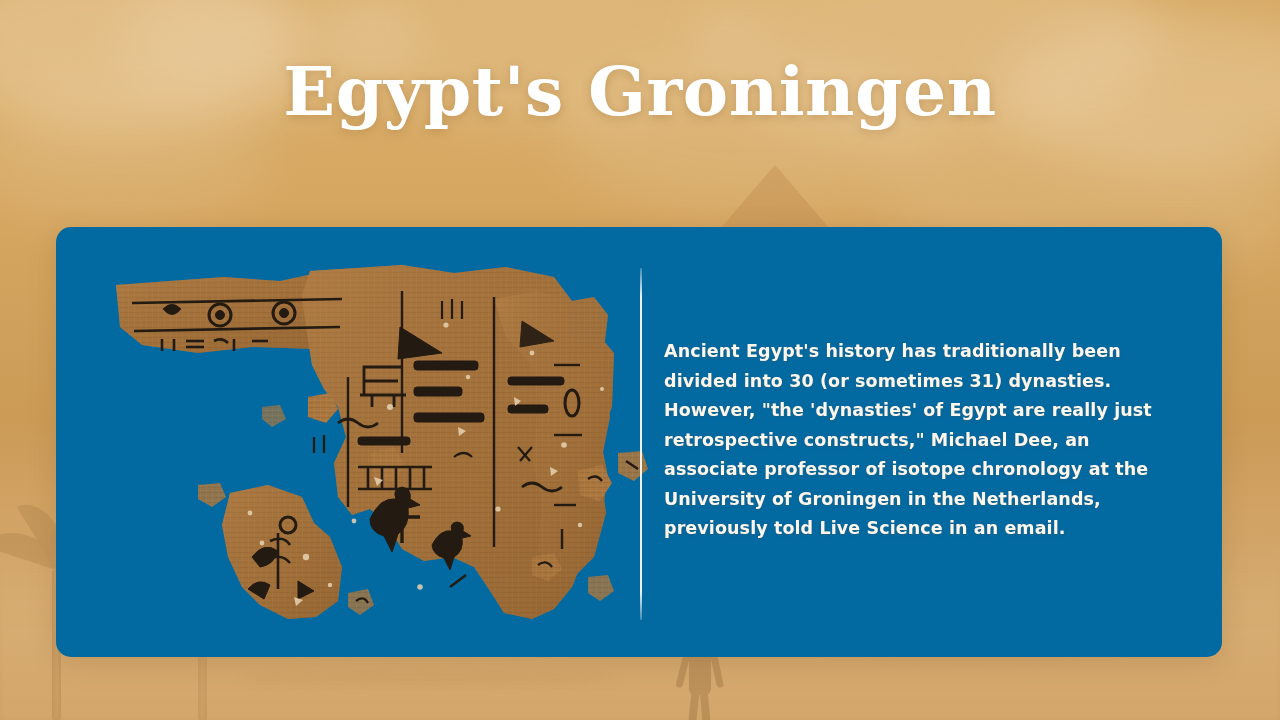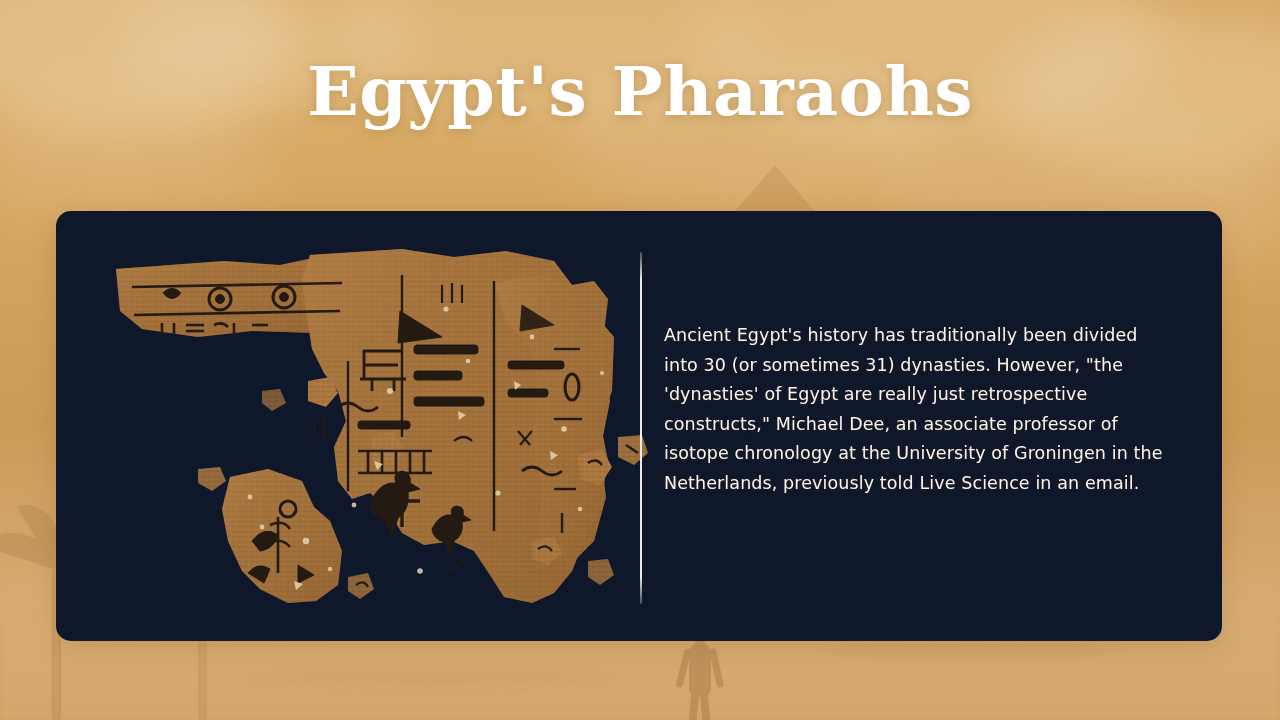--- a/index.html
+++ b/index.html
@@ -180,26 +180,27 @@
     color:#ffffff;
     font-size:68px;
     line-height:78px;
     letter-spacing:0.5px;
     text-shadow:0 2px 10px rgba(140,95,40,0.35);
   }
 
   
   .card {
     position:absolute;
-    left:56px; top:211px;
+    left:56px; top:227px;
     width:1166px; height:430px;
-    background:#0f172a;
+    background:#0369a1;
     border-radius:15px;
     box-shadow:0 6px 26px rgba(130,88,38,0.22);
     z-index:4;
+    font-weight:bold;
   }
 
   
   .papyrus-wrap {
     position:absolute;
     left:46px; top:30px;
     width:566px; height:370px;
     overflow:hidden;
   }
   .papyrus-wrap svg { display:block; width:100%; height:100%; }
@@ -283,21 +284,21 @@
   <div class="figure" style="right:auto; left:680px; bottom:0;">
     <div class="fig-head"></div>
     <div class="fig-body"></div>
     <div class="fig-arm l"></div>
     <div class="fig-arm r"></div>
     <div class="fig-leg l"></div>
     <div class="fig-leg r"></div>
   </div>
 
   <div class="title-block">
-    <span class="title-line">Egypt's Pharaohs</span>
+    <span class="title-line">Egypt's Groningen</span>
   </div>
 
   <div class="card">
 
     <div class="papyrus-wrap">
       <svg viewBox="0 0 566 370" preserveAspectRatio="none" aria-hidden="true">
         <defs>
 
           <pattern id="fibre" width="6" height="5" patternUnits="userSpaceOnUse">
             <rect width="6" height="5" fill="#a9763f"></rect>

